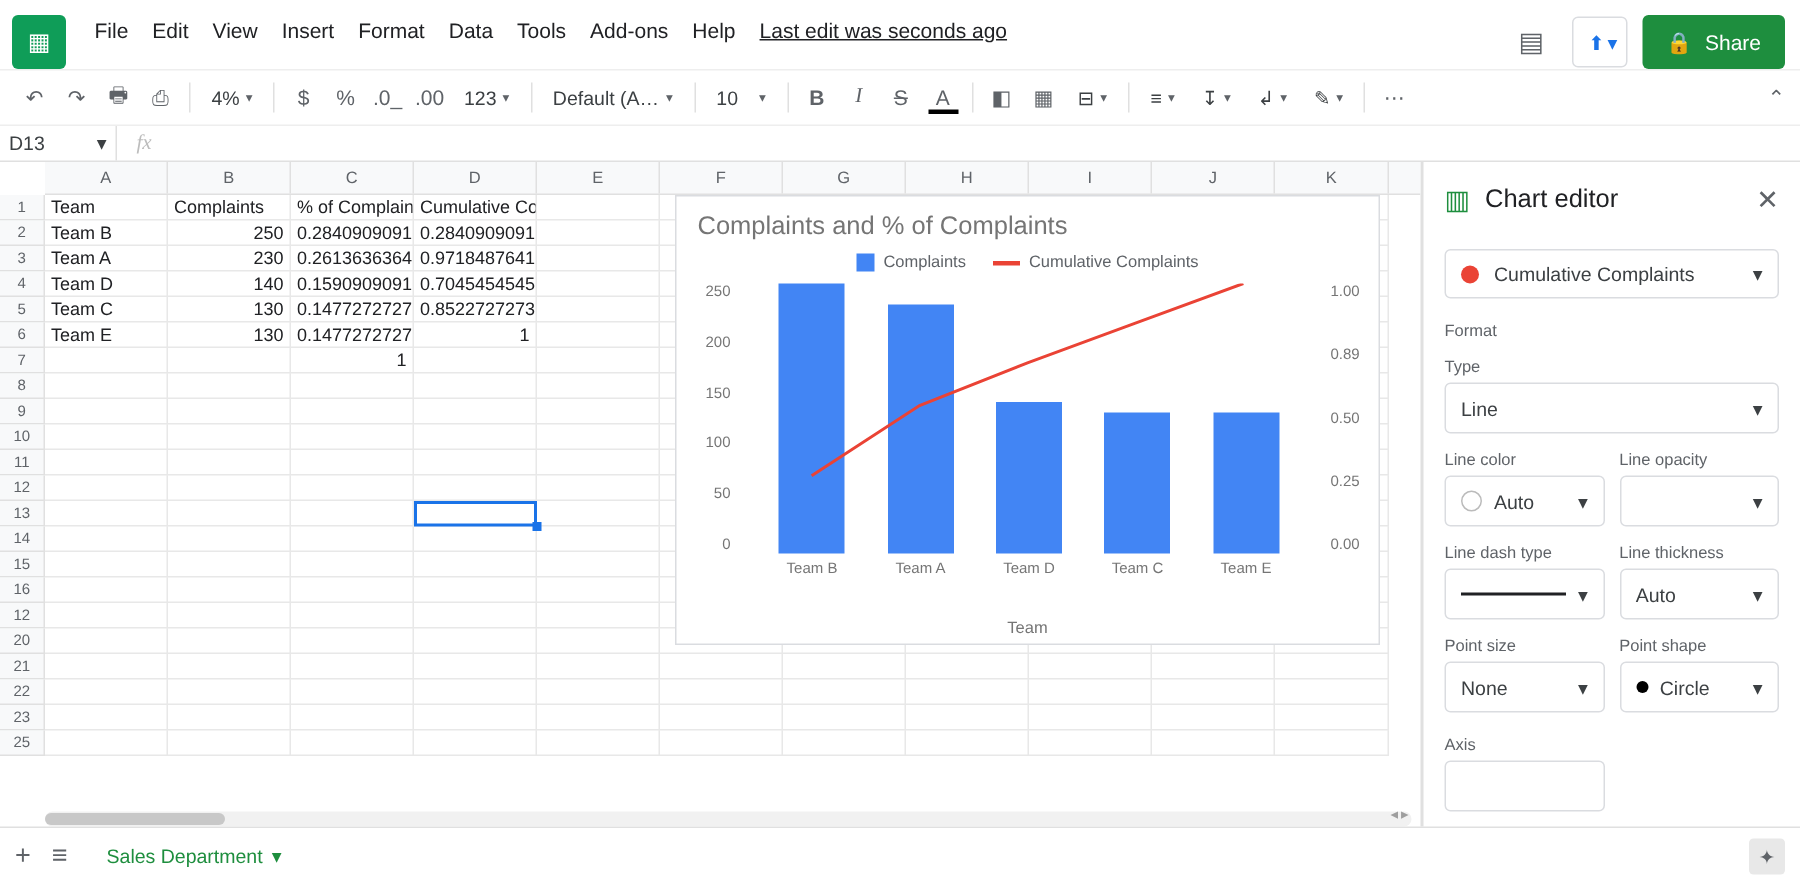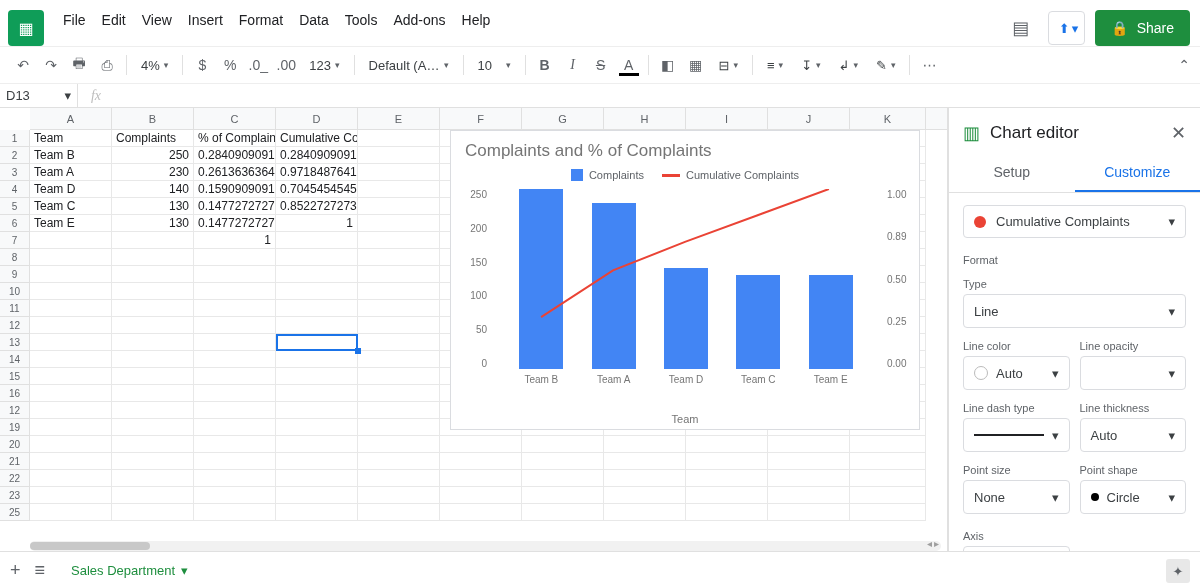--- a/index.html
+++ b/index.html
@@ -96,20 +96,21 @@
     <div class="menus">
       <span>File</span>
       <span>Edit</span>
       <span>View</span>
       <span>Insert</span>
       <span>Format</span>
       <span>Data</span>
       <span>Tools</span>
       <span>Add-ons</span>
       <span>Help</span>
+      <span class="last-edit">Last edit was seconds ago</span>
     </div>
   </div>
   <div class="right-buttons">
     <button class="icon-btn">▤</button>
     <div class="present-btn">
       <span>⬆</span>
         <span class="caret">▾</span>
     </div>
     <button class="share-btn">
       <span>🔒</span>
@@ -410,34 +411,20 @@
           <div class="cell" style="width: 82px;"></div>
           <div class="cell" style="width: 82px;"></div>
           <div class="cell" style="width: 82px;"></div>
           <div class="cell" style="width: 82px;"></div>
           <div class="cell" style="width: 82px;"></div>
           <div class="cell" style="width: 82px;"></div>
           <div class="cell" style="width: 76px;"></div>
         </div>
         <div class="row">
           <div class="row-hdr">12</div>
-          <div class="cell" style="width: 82px;"></div>
-          <div class="cell num" style="width: 82px;"></div>
-          <div class="cell num" style="width: 82px;"></div>
-          <div class="cell num" style="width: 82px;"></div>
-          <div class="cell" style="width: 82px;"></div>
-          <div class="cell" style="width: 82px;"></div>
-          <div class="cell" style="width: 82px;"></div>
-          <div class="cell" style="width: 82px;"></div>
-          <div class="cell" style="width: 82px;"></div>
-          <div class="cell" style="width: 82px;"></div>
-          <div class="cell" style="width: 76px;"></div>
-        </div>
-        <div class="row">
-          <div class="row-hdr">19</div>
           <div class="cell" style="width: 82px;"></div>
           <div class="cell num" style="width: 82px;"></div>
           <div class="cell num" style="width: 82px;"></div>
           <div class="cell num" style="width: 82px;"></div>
           <div class="cell" style="width: 82px;"></div>
           <div class="cell" style="width: 82px;"></div>
           <div class="cell" style="width: 82px;"></div>
           <div class="cell" style="width: 82px;"></div>
           <div class="cell" style="width: 82px;"></div>
           <div class="cell" style="width: 82px;"></div>
@@ -573,24 +560,20 @@
         <span>▸</span>
       </div>
   </div>
 
   <div class="sidebar">
     <div class="sb-head">
       <span class="sb-ic">▥</span>
       <span class="sb-title">Chart editor</span>
       <span class="sb-close">✕</span>
     </div>
-    <div class="sb-tabs">
-      <div class="sb-tab">Setup</div>
-      <div class="sb-tab active">Customize</div>
-    </div>
     <div class="sb-body">
       <div class="series-row">
         <div class="dot-red"></div>
         <span>Cumulative Complaints</span>
         <span class="caret" style="margin-left:auto">▾</span>
       </div>
 
       <div class="sb-sect">Format</div>
 
       <div class="sb-lbl">Type</div>

